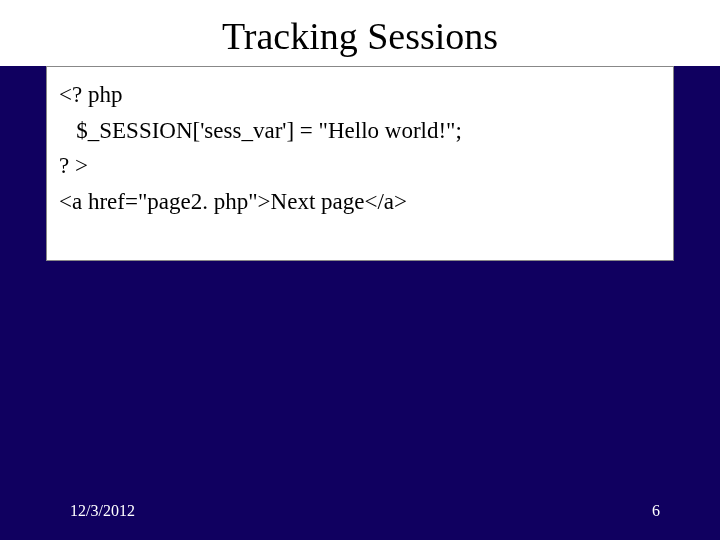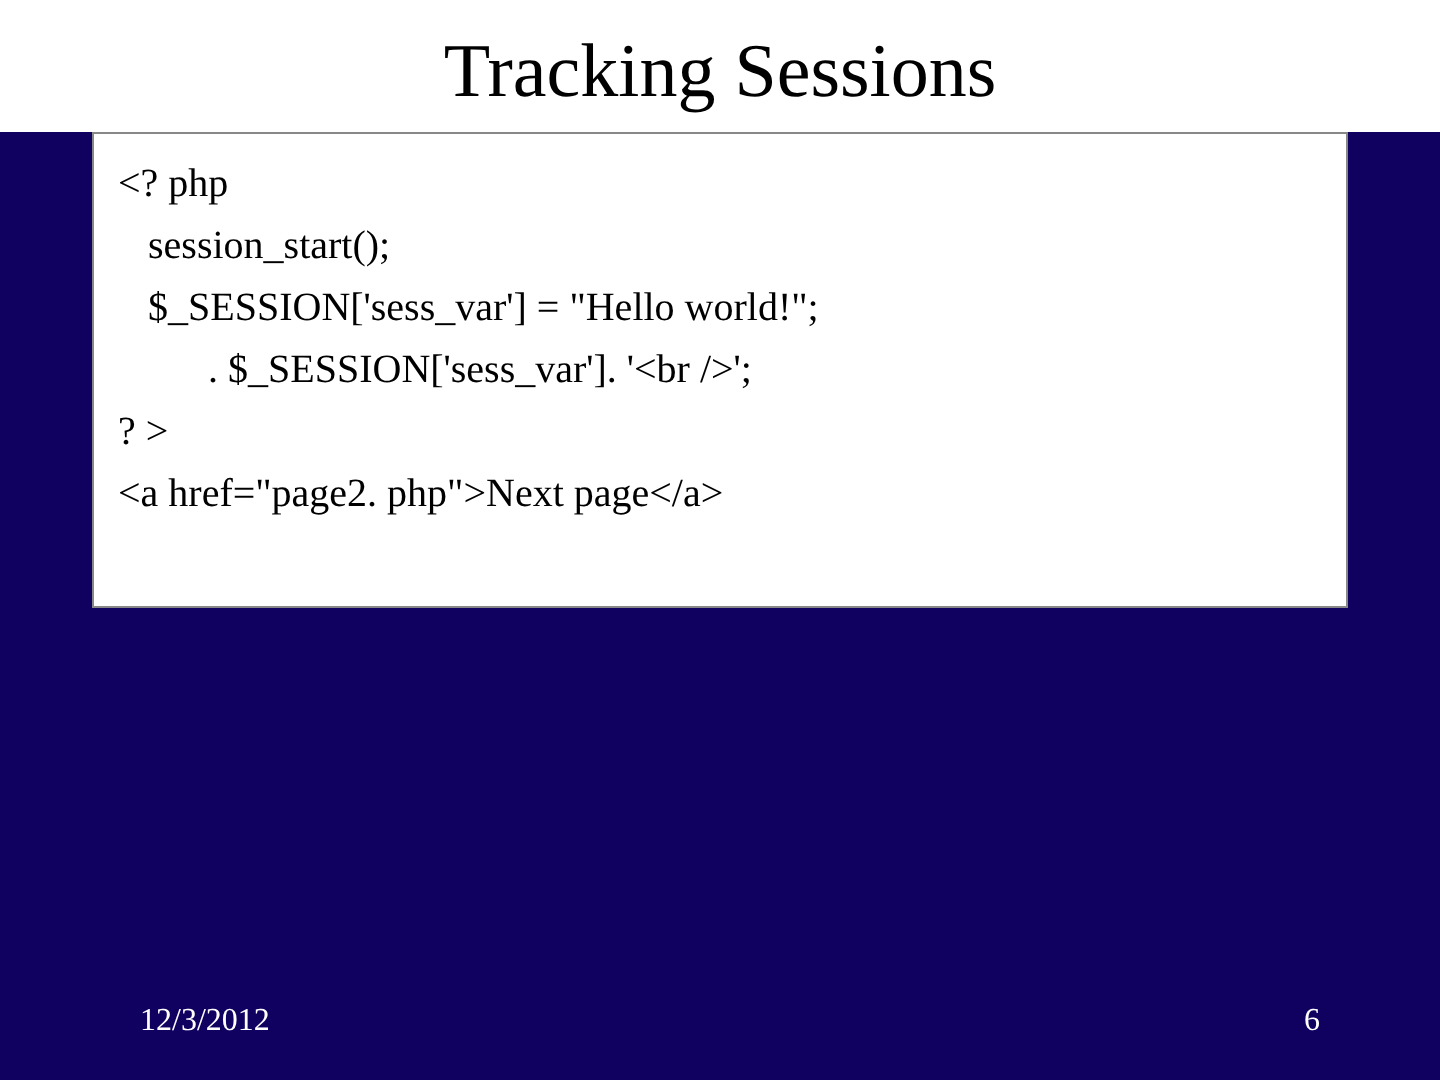--- a/index.html
+++ b/index.html
@@ -20,21 +20,21 @@
     margin: 0;
     padding: 14px 0 8px 0;
     background: #fff;
     width: 100%;
   }
   .code-box {
     background: #fff;
     margin: 0 46px 0 46px;
     border: 1px solid #888;
     padding: 10px 12px 40px 12px;
-    font-size: 20px;
+    font-size: 23px;
     line-height: 1.55;
     color: #000;
   }
   .code-line {
     white-space: pre;
   }
   .footer {
     position: absolute;
     bottom: 20px;
     left: 0;
@@ -53,25 +53,23 @@
     transform: translateX(-50%);
   }
 </style>
 </head>
 <body>
 
 <h1 class="slide-title">Tracking Sessions</h1>
 
 <div class="code-box">
   <div class="code-line">&lt;? php</div>
-  <div class="code-line">   session_start();</div>
   <div class="code-line"></div>
   <div class="code-line">   $_SESSION['sess_var'] = "Hello world!";</div>
   <div class="code-line"></div>
-  <div class="code-line">         . $_SESSION['sess_var']. '&lt;br /&gt;';</div>
   <div class="code-line">? &gt;</div>
   <div class="code-line">&lt;a href="page2. php"&gt;Next page&lt;/a&gt;</div>
 </div>
 
 <div class="footer">
   <span>12/3/2012</span>
   <span>6</span>
 </div>
 
 </body></html>

